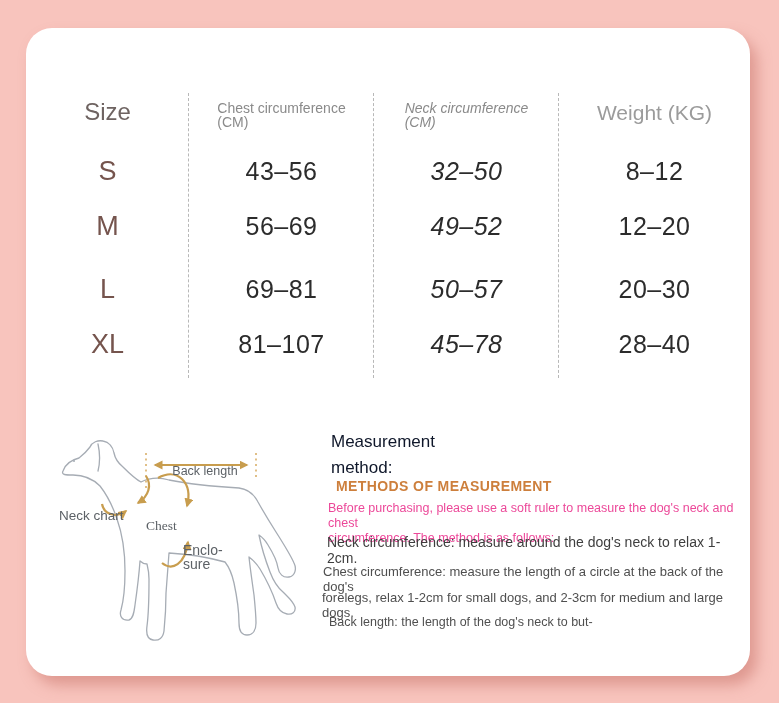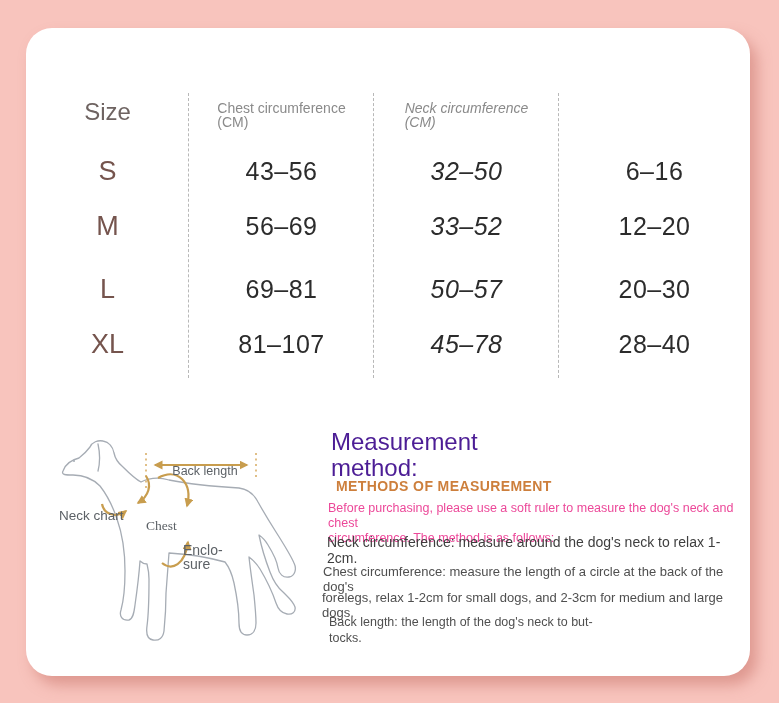--- a/index.html
+++ b/index.html
@@ -30,21 +30,21 @@
   
   .diagram{position:absolute;left:19px;top:399px;width:275px;height:245px;}
   .diagram svg{position:absolute;left:0;top:0;}
   .dlabel{position:absolute;color:#5c6166;}
   .dl-back{left:86px;top:11px;width:148px;text-align:center;font-size:12.5px;margin-top:26px;}
   .dl-neck{left:14px;top:81px;font-size:13.5px;}
   .dl-chest{left:101px;top:91px;font-size:13.5px;font-family:Liberation Serif, serif;}
   .dl-enc{left:138px;top:88px;font-size:14px;line-height:14px;white-space:pre-line;margin-top:28px;}
   
   .mtitle{position:absolute;left:305px;top:401px;width:165px;
-          font-size:24px;line-height:26px;color:#4c1d95;}
+          font-size:17px;line-height:26px;color:#0f172a;}
   .msub{position:absolute;left:310px;top:450px;font-size:14px;font-weight:bold;
         letter-spacing:.4px;color:#cd7f3c;}
   .mintro{position:absolute;left:302px;top:473px;font-size:12.5px;line-height:15px;color:#ec4899;}
   .mneck{position:absolute;left:301px;top:506px;font-size:14px;color:#3e3e3e;}
   .mchest1{position:absolute;left:297px;top:536px;font-size:13px;color:#4f4f4f;}
   .mchest2{position:absolute;left:296px;top:562px;font-size:13px;color:#4f4f4f;}
   .mback{position:absolute;left:303px;top:586px;font-size:12.5px;line-height:16px;color:#4f4f4f;}
 </style>
 </head>
 <body>
@@ -63,32 +63,33 @@
           <span>Chest circumference</span><br>
           <span>(CM)</span>
         </span>
       </div>
       <div class="cell c3">
         <span class="hdr-small">
           <span>Neck circumference</span><br>
           <span>(CM)</span>
         </span>
       </div>
+      <div class="cell c4 hdr-weight">Weight (KG)</div>
     </div>
 
     <div class="trow" style="top:128px">
       <div class="cell c1 size-letter">S</div>
       <div class="cell c2 num">43–56</div>
       <div class="cell c3 num">32–50</div>
-      <div class="cell c4 num">6–16</div>
+      <div class="cell c4 num">8–12</div>
     </div>
     <div class="trow" style="top:183px">
       <div class="cell c1 size-letter">M</div>
       <div class="cell c2 num">56–69</div>
-      <div class="cell c3 num">33–52</div>
+      <div class="cell c3 num">49–52</div>
       <div class="cell c4 num">12–20</div>
     </div>
     <div class="trow" style="top:246px">
       <div class="cell c1 size-letter">L</div>
       <div class="cell c2 num">69–81</div>
       <div class="cell c3 num">50–57</div>
       <div class="cell c4 num">20–30</div>
     </div>
     <div class="trow" style="top:301px">
       <div class="cell c1 size-letter">XL</div>
@@ -135,17 +136,16 @@
     <div class="msub">METHODS OF MEASUREMENT</div>
     <div class="mintro">
       <div>Before purchasing, please use a soft ruler to measure the dog's neck and chest</div>
       <div>circumference. The method is as follows:</div>
     </div>
     <div class="mneck">Neck circumference: measure around the dog's neck to relax 1-2cm.</div>
     <div class="mchest1">Chest circumference: measure the length of a circle at the back of the dog's</div>
     <div class="mchest2">forelegs, relax 1-2cm for small dogs, and 2-3cm for medium and large dogs.</div>
     <div class="mback">
       <div>Back length: the length of the dog's neck to but-</div>
-      <div>tocks.</div>
     </div>
 
   </div>
 </div>
 
 </body></html>

